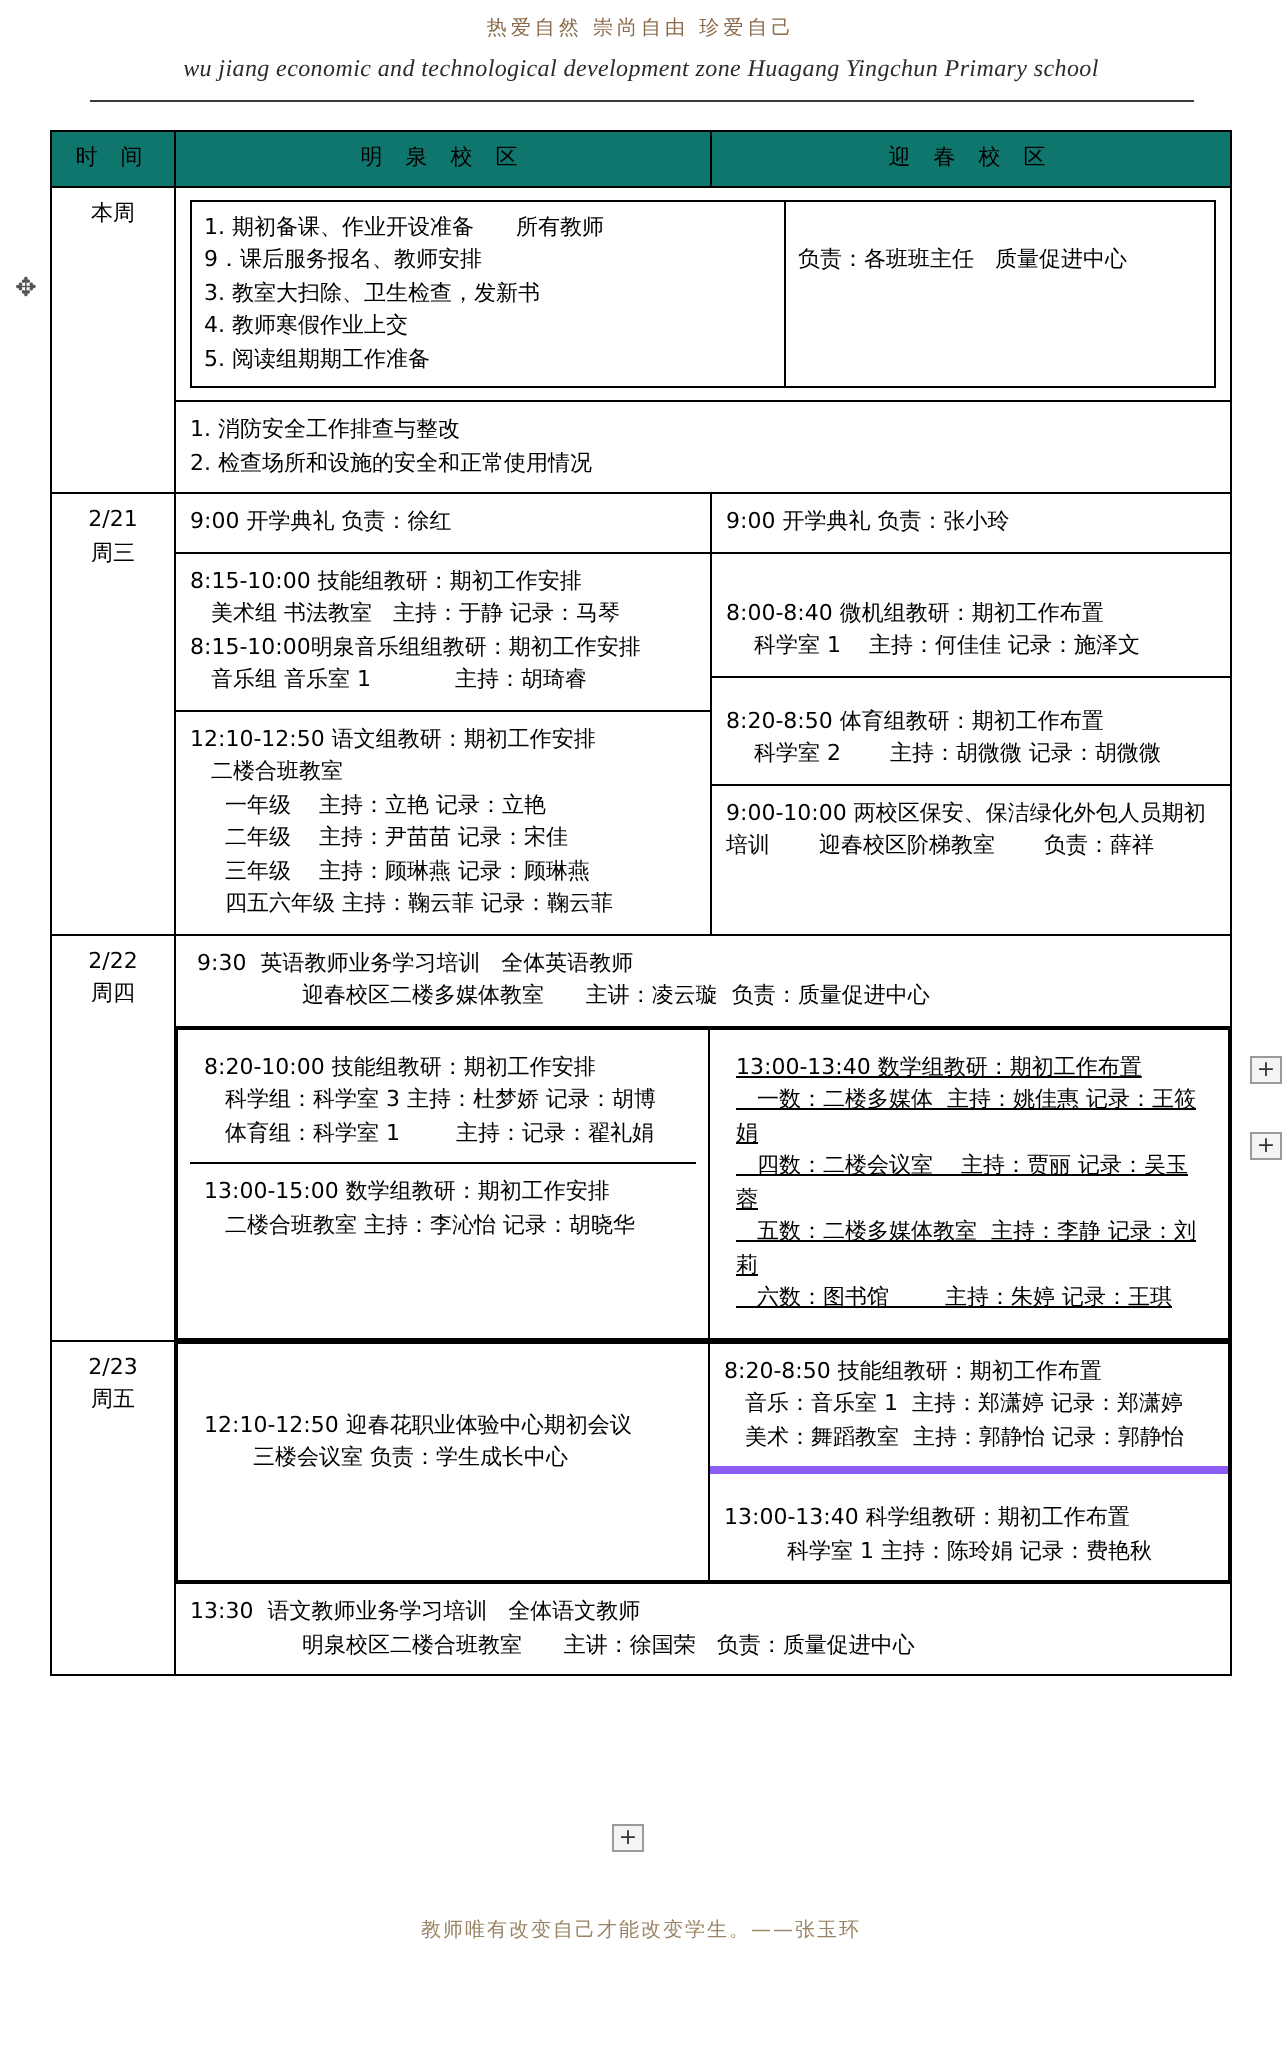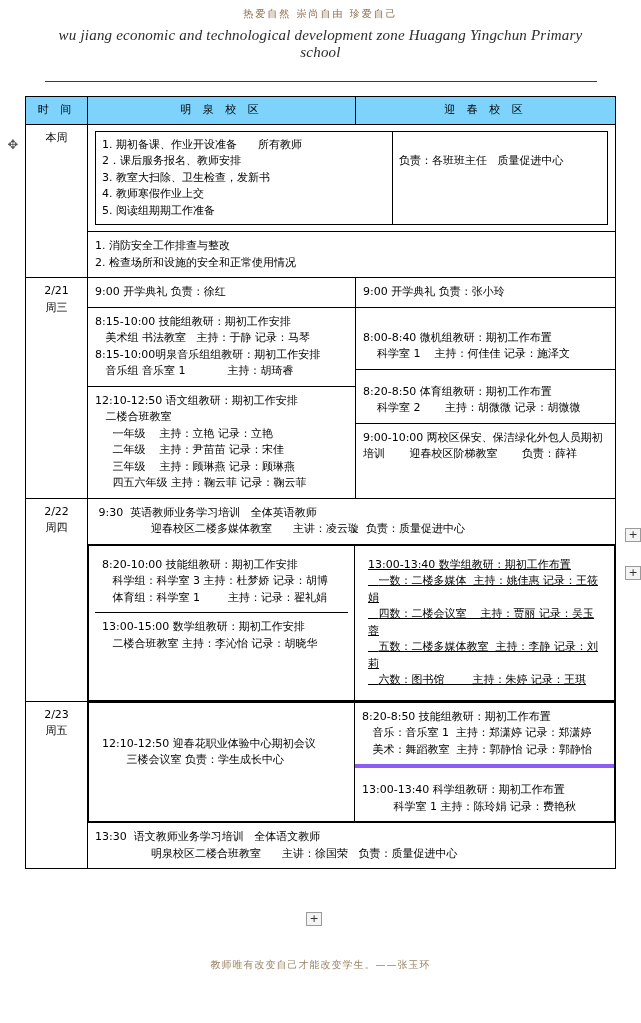--- a/index.html
+++ b/index.html
@@ -35,31 +35,31 @@
     font-family: "Liberation Serif", serif;
     font-weight: bold;
     font-style: italic;
     letter-spacing: 3px;
     margin-top: 6px;
     line-height: 1.1;
     white-space: nowrap;
   }
   .school-sub {
     text-align: center;
-    font-size: 15px;
+    font-size: 12px;
     font-family: "Liberation Serif", serif;
     font-style: italic;
     color: #2b2b2b;
     margin-top: 6px;
     letter-spacing: 0.2px;
     border-bottom: 1px solid #3a3a3a;
     width: 552px;
     margin-left: auto;
     margin-right: auto;
-    padding-bottom: 20px;
+    padding-bottom: 8px;
   }
   .doc-title {
     text-align: center;
     font-size: 16px;
     font-weight: bold;
     margin-top: 22px;
     font-family: "DejaVu Sans", sans-serif;
     letter-spacing: 0.5px;
   }
 
@@ -72,21 +72,21 @@
   }
   table.sched td, table.sched th {
     border: 1px solid #000;
     vertical-align: top;
     padding: 5px 6px;
     font-size: 11px;
     line-height: 1.5;
     font-family: "DejaVu Sans", sans-serif;
   }
   th.hd {
-    background: #7dd3fc;
+    background: #0f766e;
     text-align: center;
     vertical-align: middle;
     font-weight: normal;
     font-size: 13px;
     letter-spacing: 4px;
     padding: 12px 4px;
   }
   td.timecol {
     text-align: center;
     vertical-align: middle;
@@ -172,21 +172,21 @@
 
     <tr>
       <td class="timecol">本周</td>
       <td class="split-td" colspan="2">
         <div>
           <table class="sub">
                 <tbody>
                   <tr>
             <td style="width:58%">
               <div class="line">1. 期初备课、作业开设准备      所有教师</div>
-              <div class="line">2．课后服务报名、教师安排</div>
+              <div class="line">9．课后服务报名、教师安排</div>
               <div class="line">3. 教室大扫除、卫生检查，发新书</div>
               <div class="line">4. 教师寒假作业上交</div>
               <div class="line">5. 阅读组期期工作准备</div>
             </td>
             <td style="width:42%; vertical-align: top; padding-top:21px;">
               <div class="line">负责：各班班主任   质量促进中心</div>
             </td>
           </tr>
                 </tbody>
               </table>

